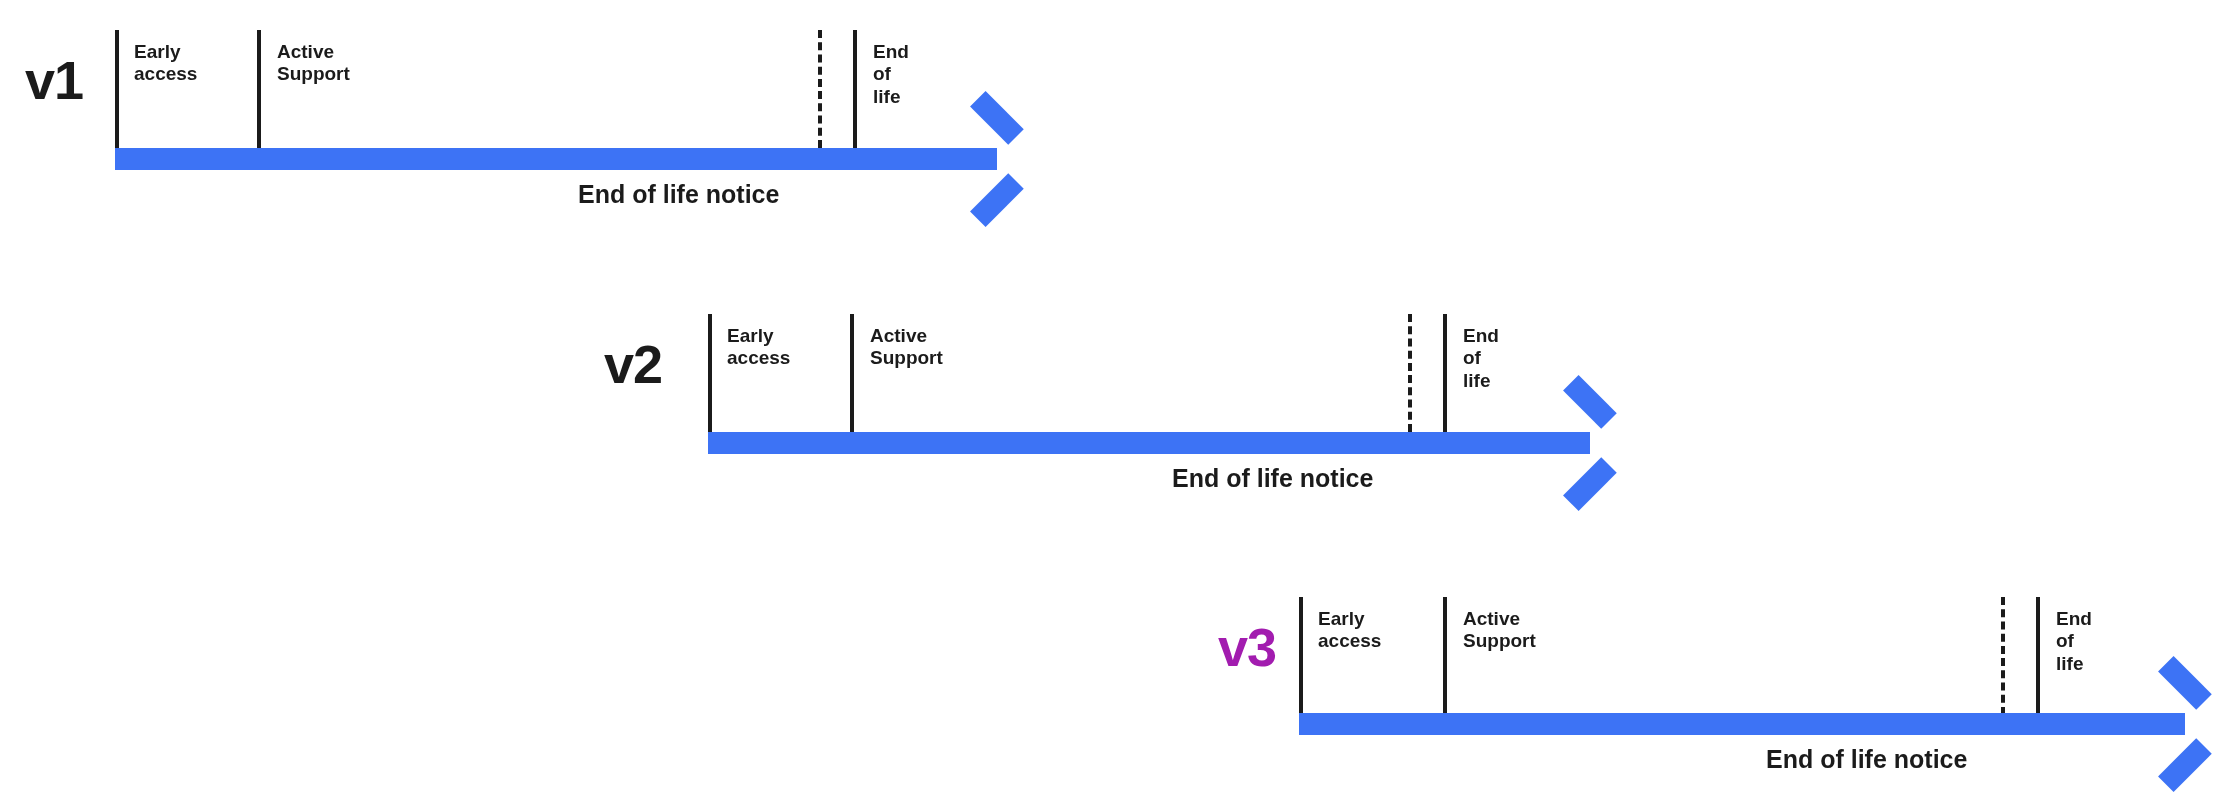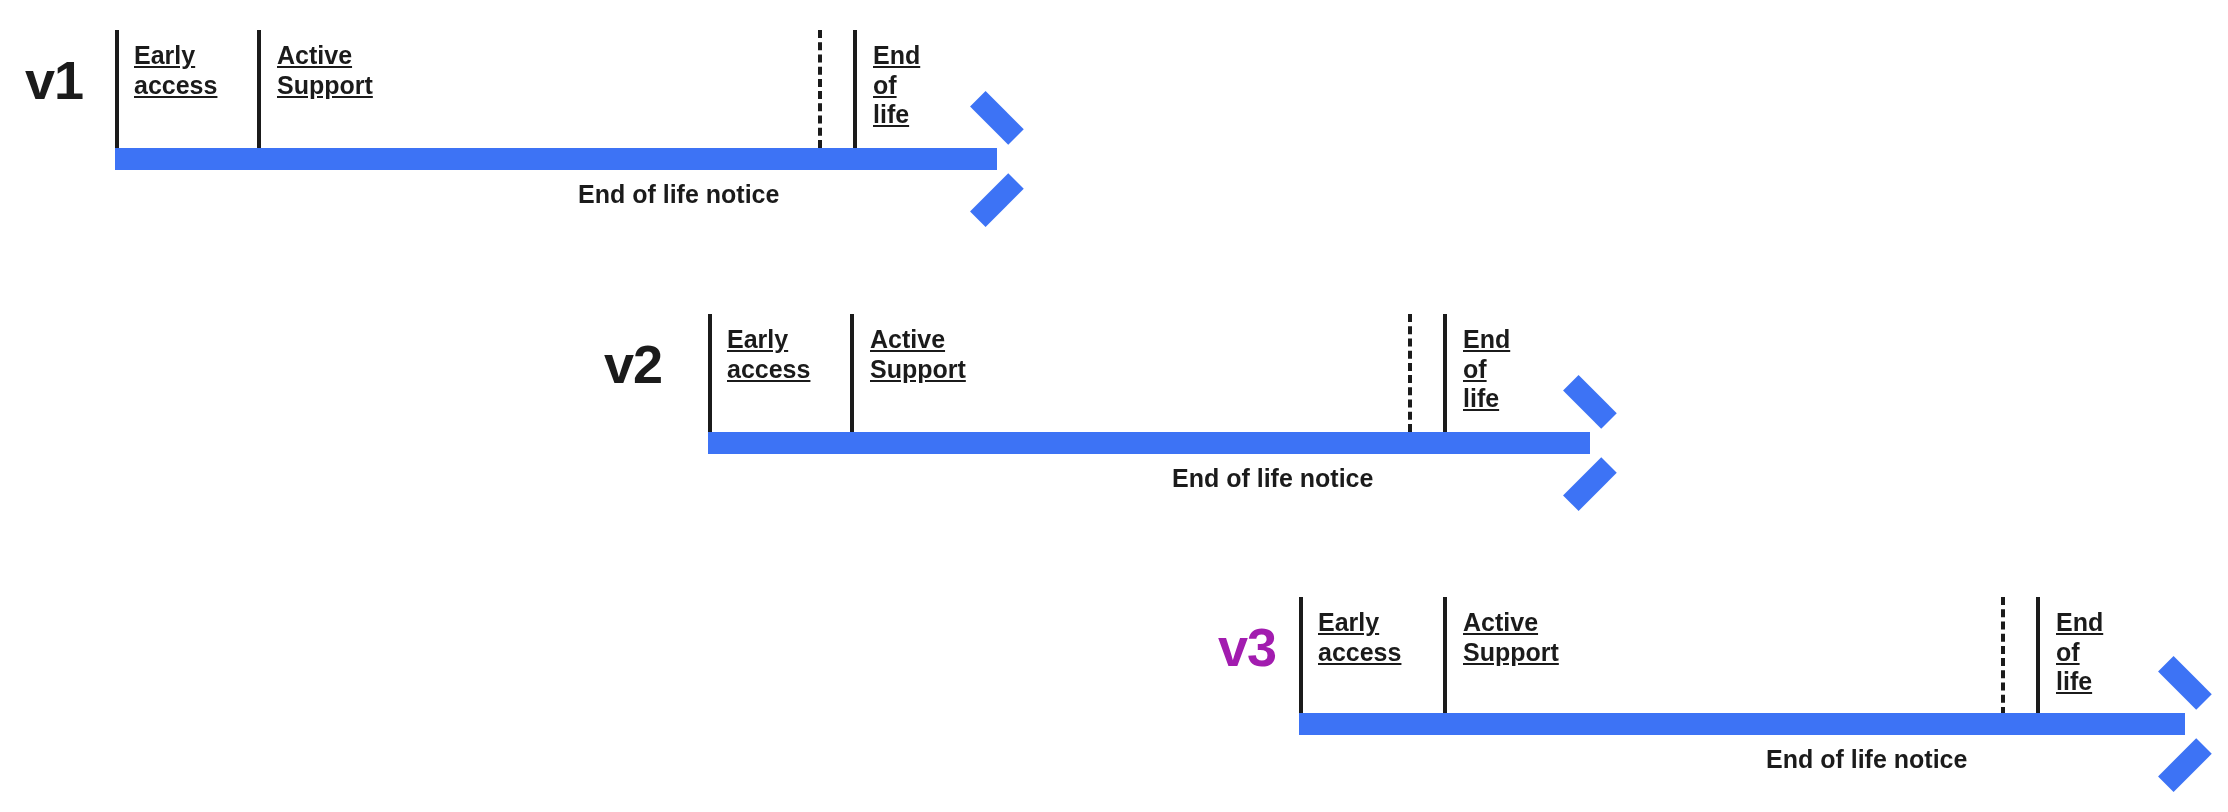--- a/index.html
+++ b/index.html
@@ -46,26 +46,25 @@
   
   .divider-dashed {
     position: absolute;
     width: 0;
     border-left: 4px dashed #1b1b1b;
   }
 
   
   .phase-label {
     position: absolute;
-    font-size: 25px;
+    font-size: 19px;
     font-weight: 700;
     color: #1b1b1b;
     line-height: 1.18;
     white-space: pre-line;
-    text-decoration: underline;
   }
 
   
   .bar {
     position: absolute;
     height: 22px;
     background: var(--accent, #3d73f5);
   }
 
   

